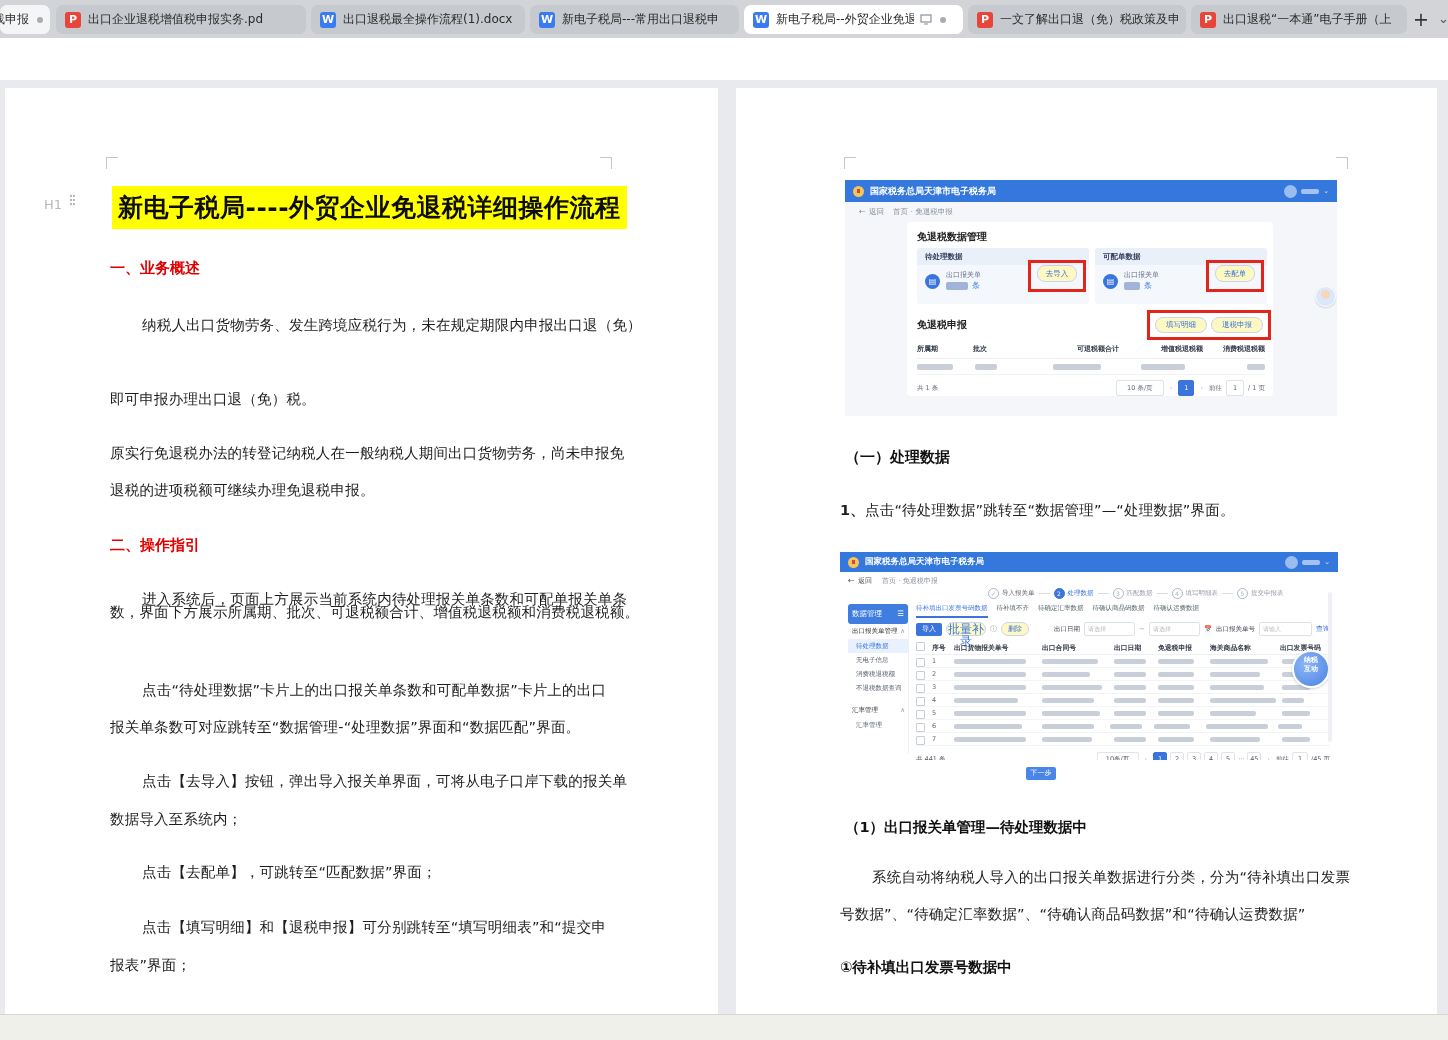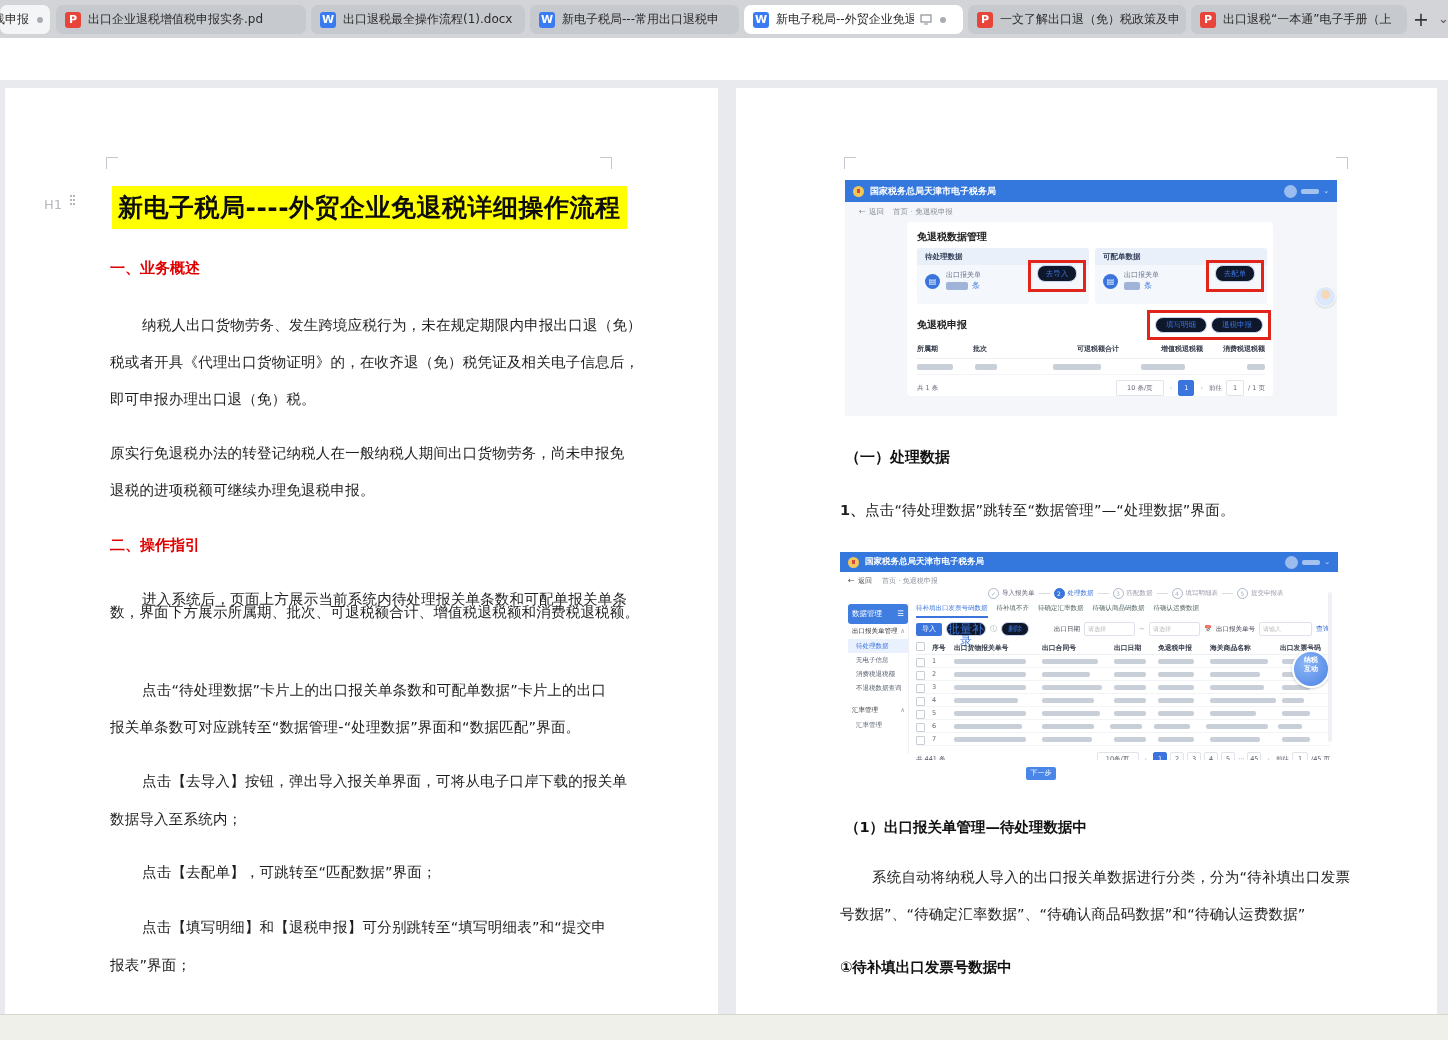--- a/index.html
+++ b/index.html
@@ -39,21 +39,21 @@
   .shot{position:absolute;background:#f4f6f9;overflow:hidden;font-family:"DejaVu Sans","Liberation Sans",sans-serif;}
   .phead{position:absolute;left:0;top:0;right:0;background:#3478dd;display:flex;align-items:center;}
   .emblem{width:11px;height:11px;border-radius:50%;background:radial-gradient(circle at 50% 45%,#d94343 0 2px,#f3c657 2px 100%);margin:0 6px 0 8px;flex:0 0 11px;}
   .ptitle{color:#fff;font-weight:bold;}
   .pavatar{width:13px;height:13px;border-radius:50%;background:rgba(255,255,255,.5);margin-left:auto;}
   .pbar{background:rgba(255,255,255,.55);border-radius:2px;height:5px;width:18px;margin:0 4px;}
   .bc{position:absolute;color:#8a909a;filter:blur(.2px);white-space:nowrap;}
   .blur{filter:blur(.35px);}
   .bar{background:#c9cfd8;border-radius:2px;height:6px;display:inline-block;}
   .rbox{position:absolute;border:3px solid #e1251b;}
-  .pbtn{background:#0f172a;border:1px solid #c6d4ef;border-radius:8px;color:#3a74dc;text-align:center;}
+  .pbtn{background:#fef9c3;border:1px solid #c6d4ef;border-radius:8px;color:#3a74dc;text-align:center;}
   .s1card{position:absolute;width:172px;height:56px;background:#f4f8fd;border-radius:3px;overflow:hidden;}
   .s1cardhead{height:17px;background:#e9f0fa;font-size:7.5px;font-weight:bold;color:#35405a;line-height:17px;padding-left:8px;}
   .circicon{position:absolute;width:15px;height:15px;border-radius:50%;background:#3a74dc;color:#fff;
             font-size:8px;line-height:15px;text-align:center;}
   .thRow{display:flex;font-weight:bold;color:#333a48;}
   .sb-item{height:14px;line-height:14px;padding-left:8px;color:#5a6372;font-size:6.5px;white-space:nowrap;overflow:hidden;}
   .sb-item.on{background:#e8f1fd;color:#3a74dc;}
   .sb-group{height:15px;line-height:15px;padding-left:4px;color:#333;font-size:6.5px;display:flex;white-space:nowrap;}
   .stab{white-space:nowrap;color:#566;}
   .stab.on{color:#3a74dc;border-bottom:2px solid #3a74dc;padding-bottom:6px;}
@@ -158,21 +158,20 @@
       <i></i>
       <i></i>
       <i></i>
     </span>
 
   <div class="doctitle" style="left:112px;top:106px;">新电子税局----外贸企业免退税详细操作流程</div>
 
   <div class="rhead" style="left:110px;top:179px;">一、业务概述</div>
 
   <div class="line" style="left:142px;top:236px;">纳税人出口货物劳务、发生跨境应税行为，未在规定期限内申报出口退（免）</div>
-  <div class="line" style="left:110px;top:273px;">税或者开具《代理出口货物证明》的，在收齐退（免）税凭证及相关电子信息后，</div>
   <div class="line" style="left:110px;top:310px;">即可申报办理出口退（免）税。</div>
 
   <div class="line" style="left:110px;top:364px;">原实行免退税办法的转登记纳税人在一般纳税人期间出口货物劳务，尚未申报免</div>
   <div class="line" style="left:110px;top:401px;">退税的进项税额可继续办理免退税申报。</div>
 
   <div class="rhead" style="left:110px;top:456px;">二、操作指引</div>
 
   <div class="line" style="left:142px;top:510px;">进入系统后，页面上方展示当前系统内待处理报关单条数和可配单报关单条</div>
   <div class="line" style="left:110px;top:523px;">数，界面下方展示所属期、批次、可退税额合计、增值税退税额和消费税退税额。</div>
 

